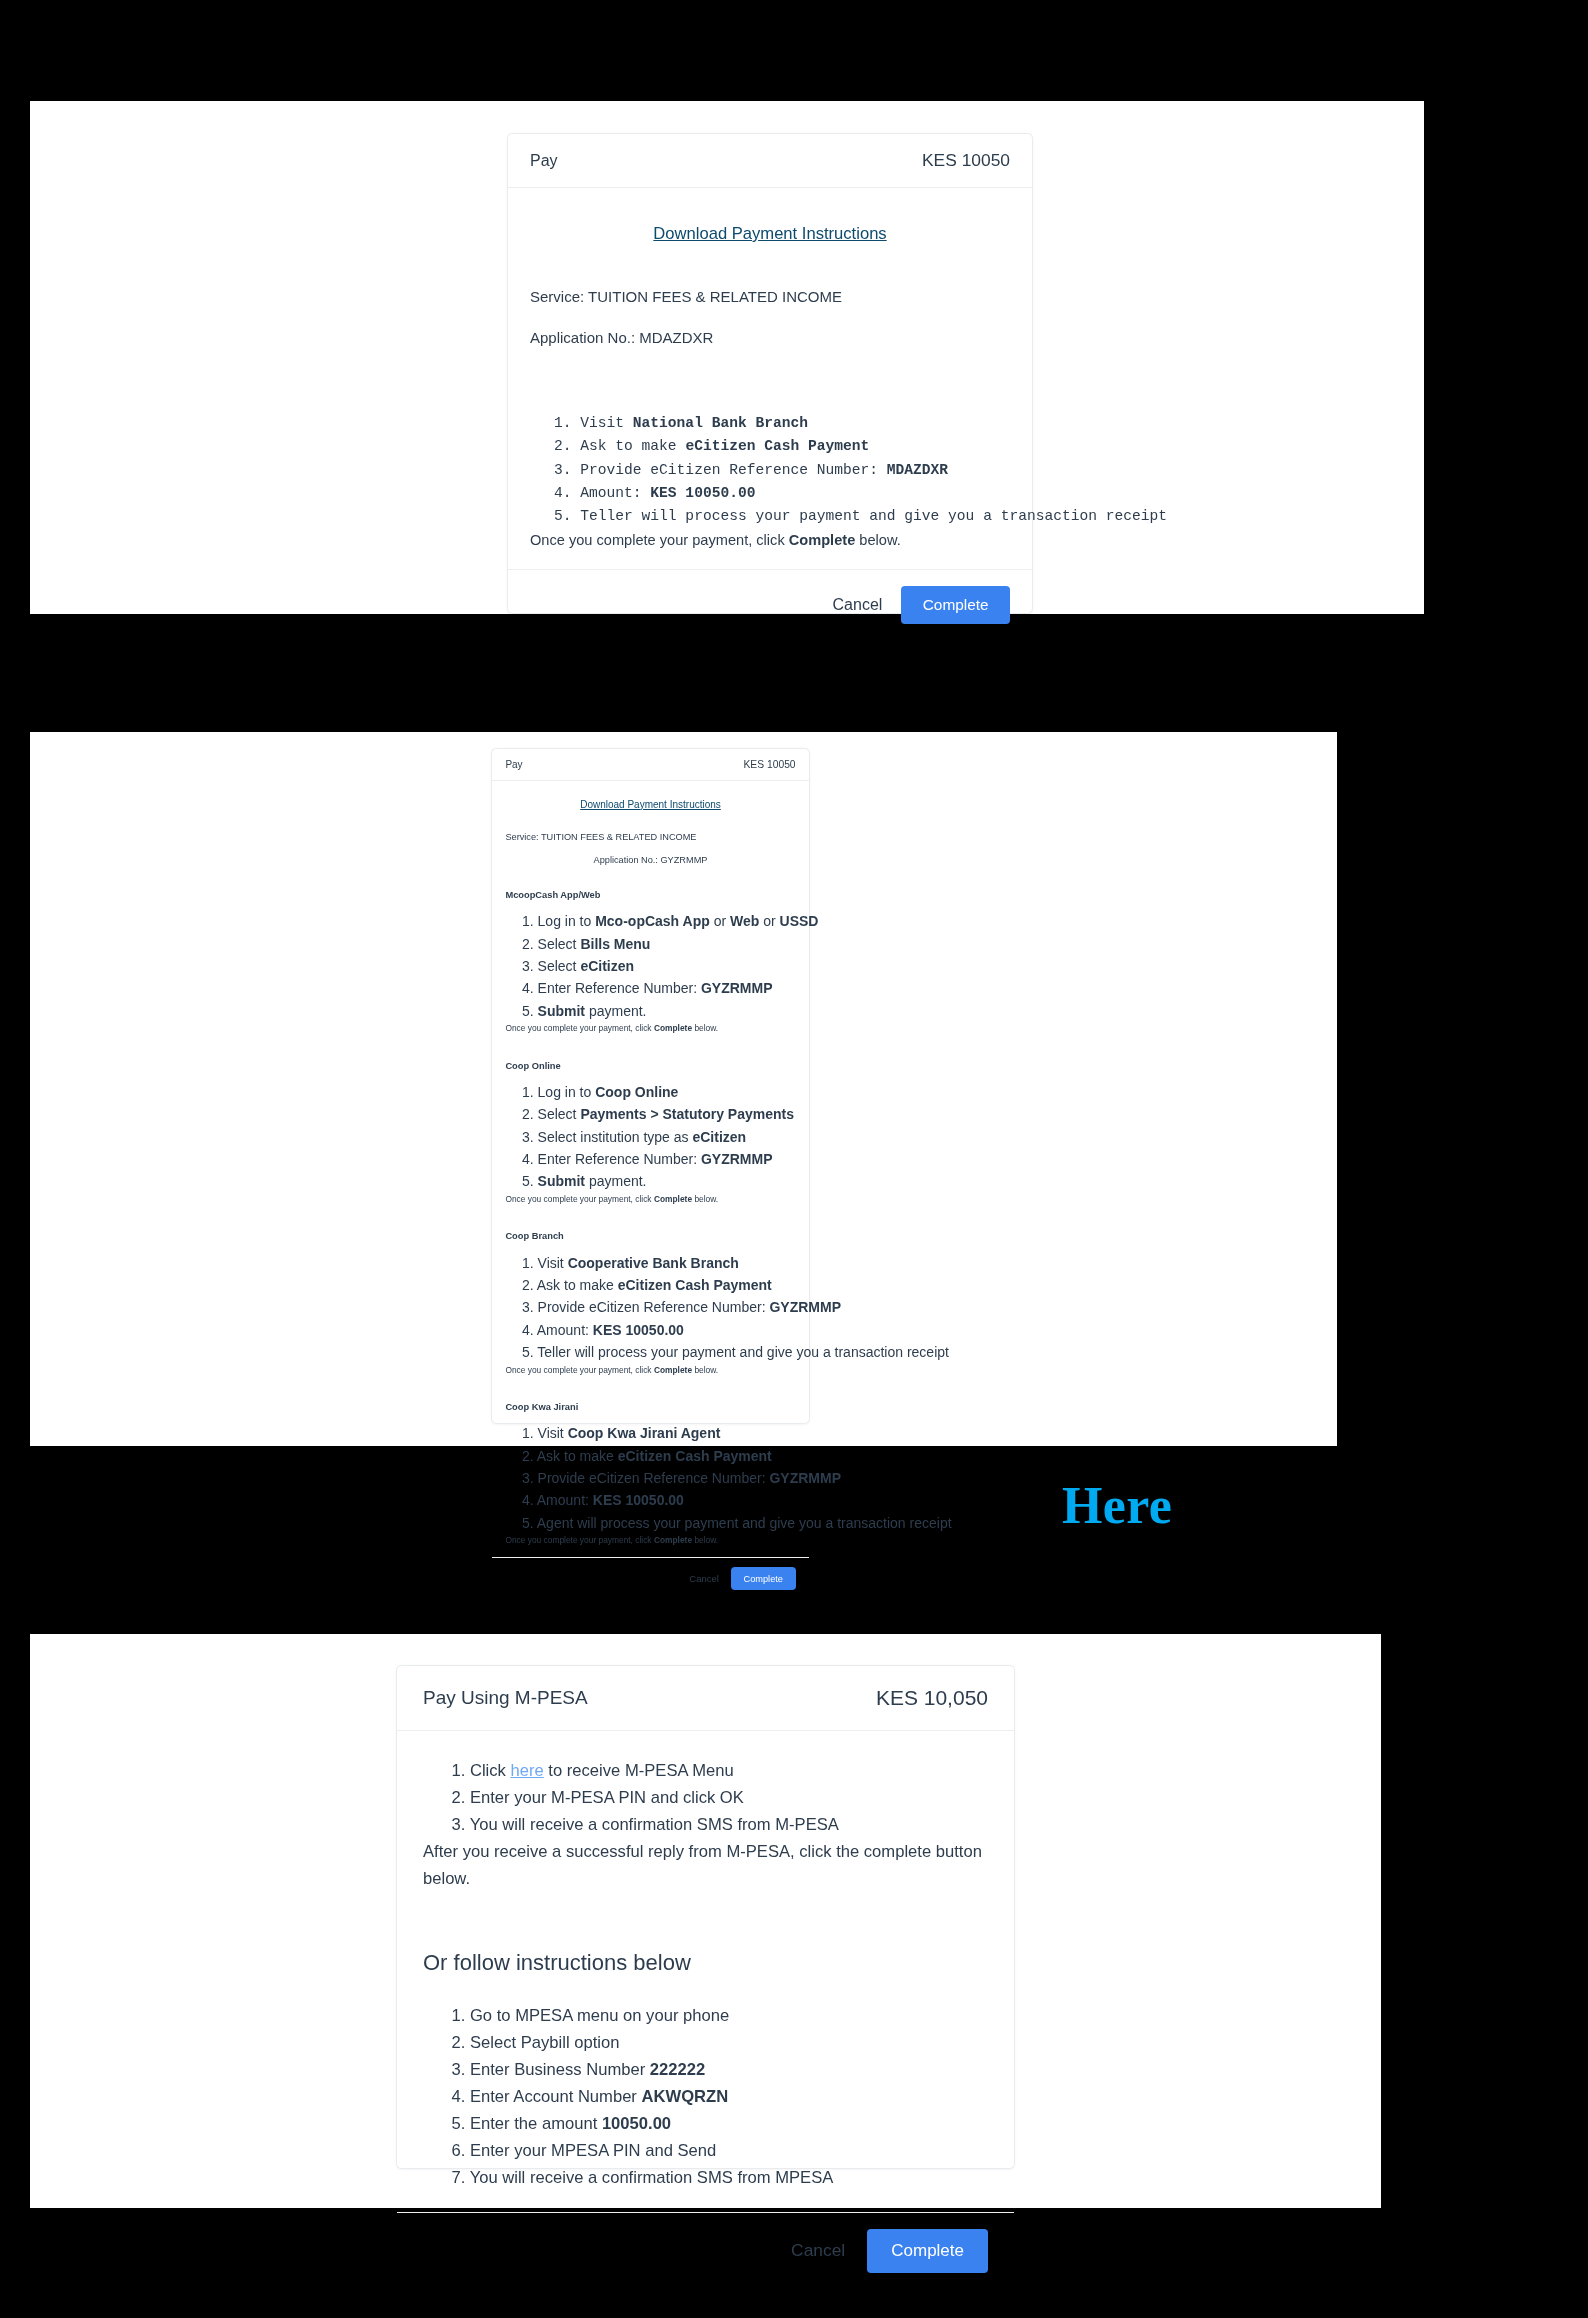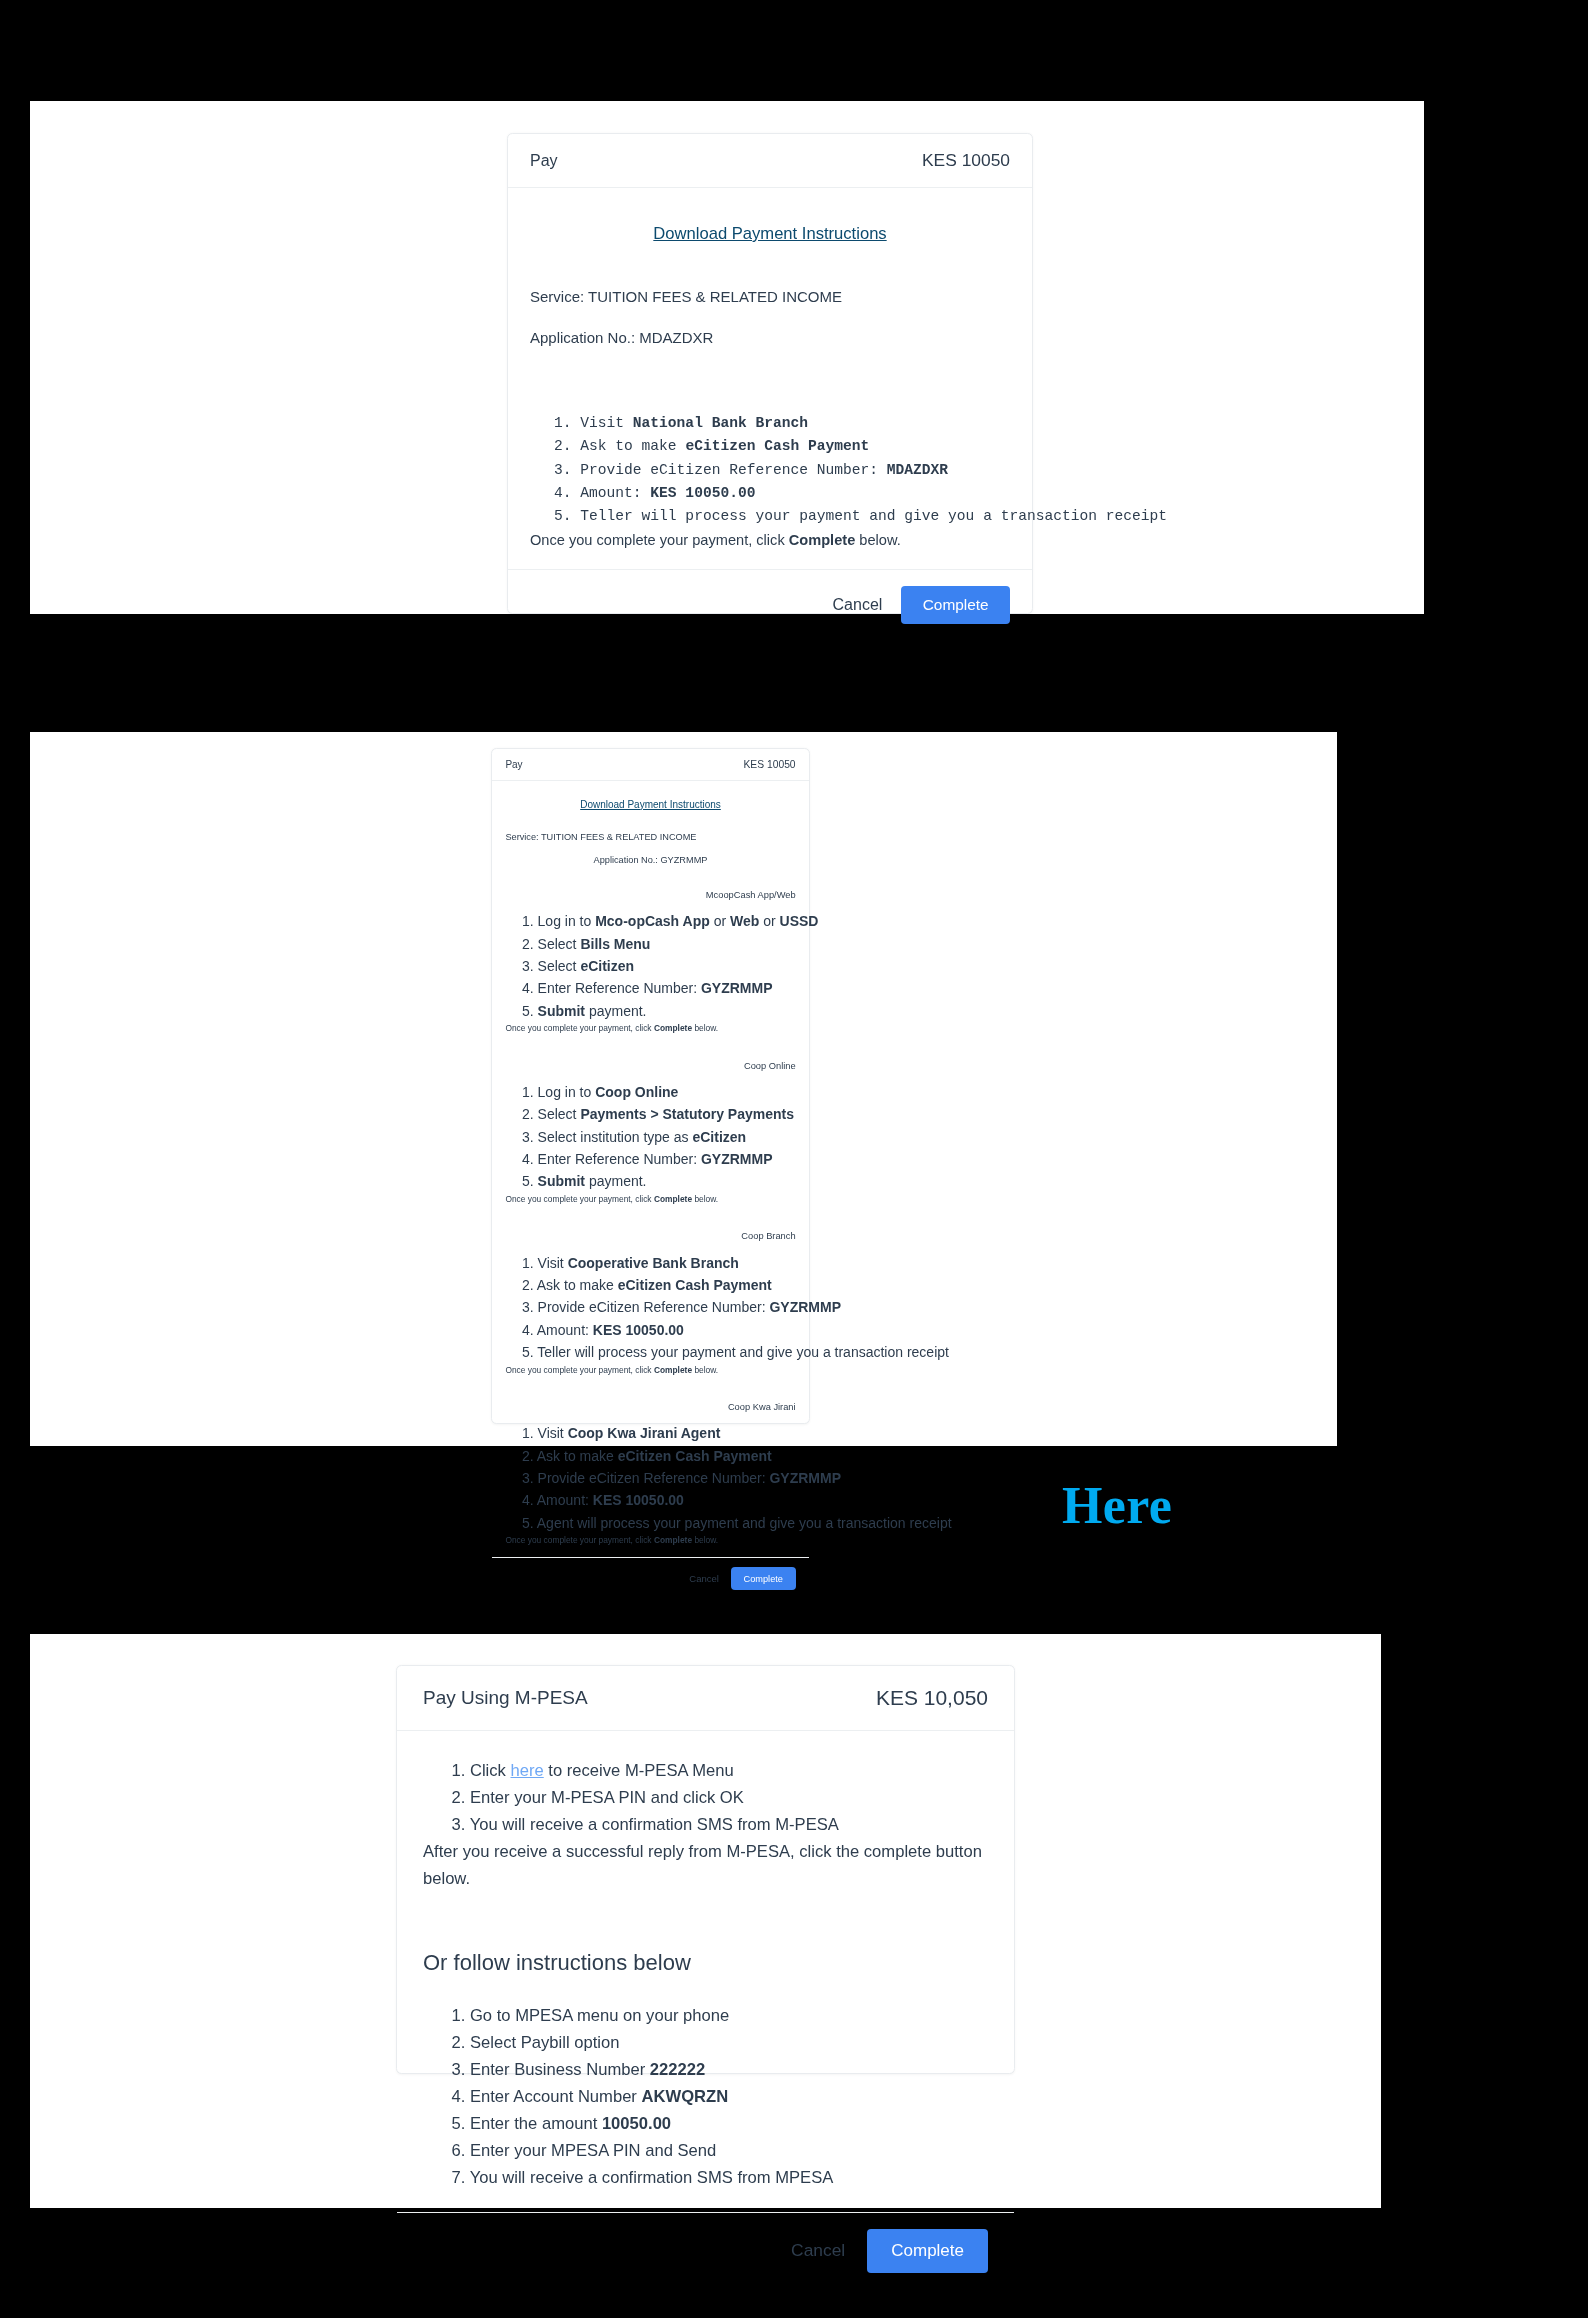--- a/index.html
+++ b/index.html
@@ -41,21 +41,21 @@
     background: transparent; border: none; color: #2e3d4e;
     font-family: inherit; cursor: pointer; padding: 0;
   }
   .btn-complete {
     background: #3b82f1; color: #ffffff; border: none;
     border-radius: 4px; font-family: inherit; cursor: pointer;
     white-space: nowrap;
   }
   ol.steps { margin: 0; padding: 0; list-style: none; }
   ol.steps > li { white-space: nowrap; }
-  .sec-title { font-weight: normal; text-align: right; }
+  .sec-title { font-weight: bold; }
   .tail { }
   b { font-weight: bold; }
   .inline-link { color: #6fa8f5; }
 
   
   #card-1 { left: 507px; top: 133px; width: 526px; height: 481px; }
   #card-1 .card-head { height: 54px; padding: 0 22px; font-size: 16px; }
   #card-1 .card-head .amt { font-size: 17.4px; }
   #card-1 .card-body { padding: 24px 22px 17.4px 22px; }
   #card-1 .dl-link { font-size: 16.6px; margin-top: 12px; }
@@ -77,21 +77,21 @@
   #card-2 .meta .row2 { margin-top: 13.4px; text-align: center; }
   #card-2 .block { margin-top: 25px; }
   #card-2 .sec-title { font-size: 9.3px; }
   #card-2 ol.steps { margin-top: 10.3px; font-size: 14px; line-height: 1.60; padding-left: 16.6px; }
   #card-2 .tail { font-size: 8.4px; line-height: 1.60; }
   #card-2 .card-foot { height: 42px; padding: 0 13.4px; gap: 12px; }
   #card-2 .btn-cancel { font-size: 9.5px; }
   #card-2 .btn-complete { font-size: 9.2px; padding: 6.3px 12.7px; }
 
   
-  #card-3 { left: 396px; top: 1664px; width: 619px; height: 409px; }
+  #card-3 { left: 396px; top: 1664px; width: 619px; height: 504px; }
   #card-3 .card-head { height: 65px; padding: 0 26px; font-size: 19px; }
   #card-3 .card-head .amt { font-size: 21px; }
   #card-3 .card-body { padding: 27px 26px 20.6px 26px; }
   #card-3 ol.steps { font-size: 16.6px; line-height: 1.62; padding-left: 28.5px; }
   #card-3 .tail { font-size: 16.6px; line-height: 1.62; white-space: normal; }
   #card-3 .subhead { margin-top: 58px; font-size: 22px; }
   #card-3 ol.steps2 { margin-top: 27px; }
   #card-3 .card-foot { height: 76px; padding: 0 26px; gap: 22px; }
   #card-3 .btn-cancel { font-size: 17.4px; }
   #card-3 .btn-complete { font-size: 17px; padding: 12px 24px; }

